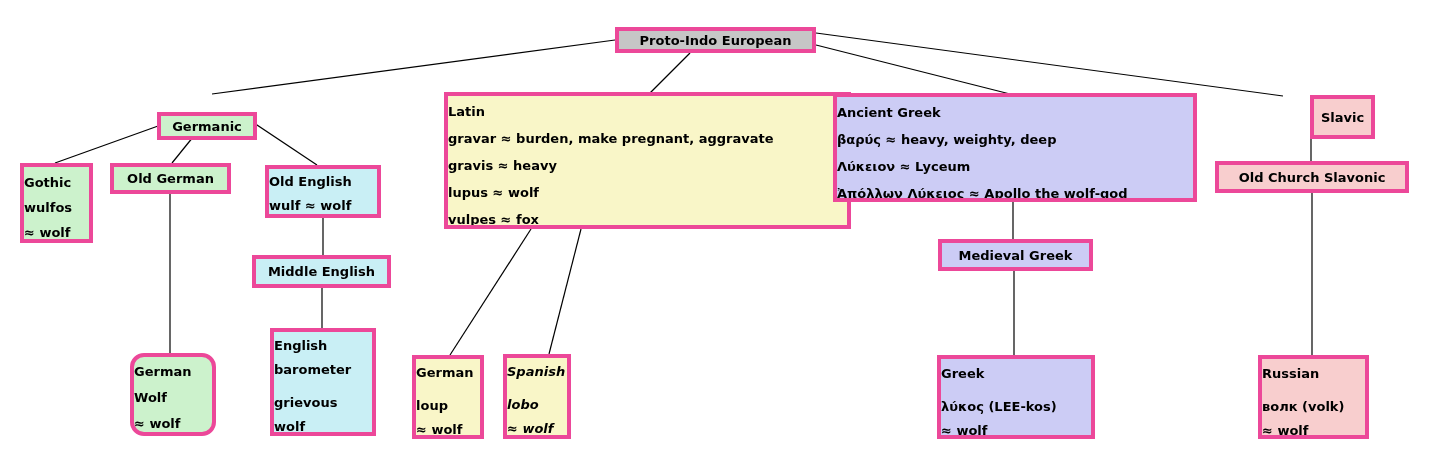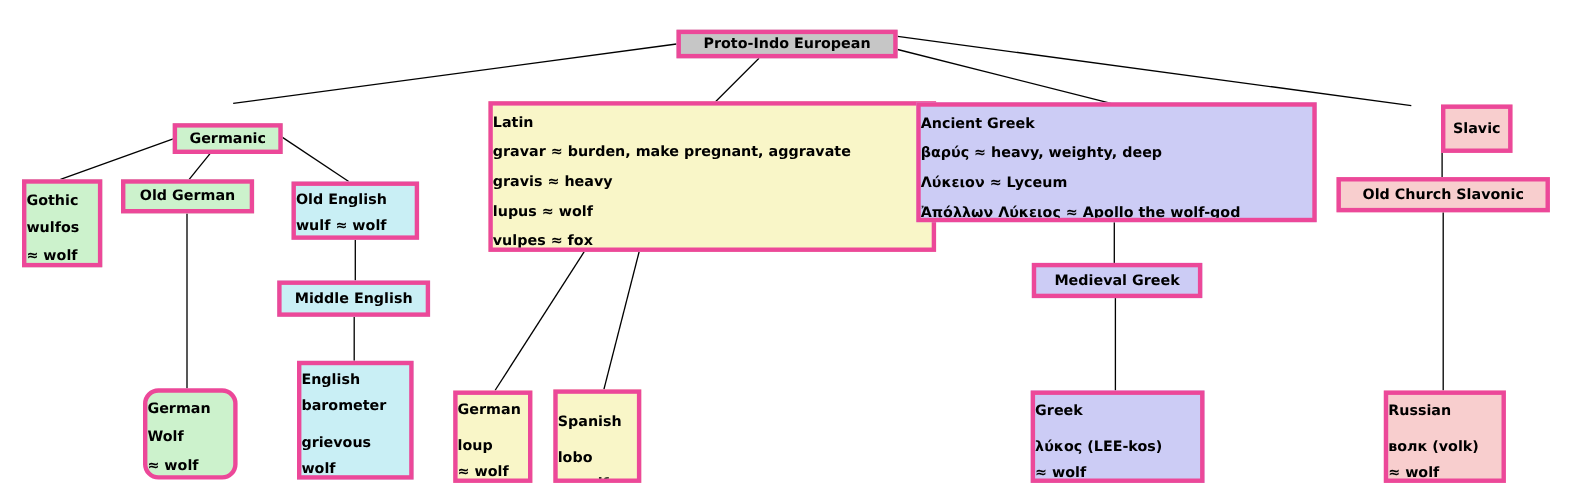--- a/index.html
+++ b/index.html
@@ -49,21 +49,21 @@
   .n-pie            { left: 615px; top: 27px;  width: 201px; height: 26px; }
   .n-germanic       { left: 157px; top: 93px;  width: 100px; height: 28px; margin-top: 19px; }
   .n-gothic         { left: 20px;  top: 163px; width: 73px;  height: 80px; padding-top: 3px; line-height: 25px; }
   .n-old-german     { left: 110px; top: 163px; width: 121px; height: 31px; }
   .n-old-english    { left: 265px; top: 165px; width: 116px; height: 53px; padding-top: 1px; line-height: 24px; }
   .n-middle-english { left: 252px; top: 255px; width: 139px; height: 33px; }
   .n-german         { left: 130px; top: 353px; width: 86px;  height: 83px; padding-top: 2px; line-height: 26px; }
   .n-english        { left: 270px; top: 328px; width: 106px; height: 108px; padding-top: 2px; line-height: 24px; }
   .n-latin          { left: 404px; top: 92px;  width: 407px; height: 137px; padding-top: 2px; line-height: 27px; margin-left: 40px; }
   .n-french         { left: 412px; top: 355px; width: 72px;  height: 84px; padding-top: 2px; line-height: 24px; }
-  .n-spanish        { left: 503px; top: 354px; width: 80px;  height: 85px; padding-top: 14px; line-height: 24px; }
+  .n-spanish        { left: 503px; top: 354px; width: 68px;  height: 85px; padding-top: 2px; line-height: 24px; font-style: italic; }
   .n-ancient-greek  { left: 833px; top: 93px;  width: 364px; height: 109px; padding-top: 2px; line-height: 27px; }
   .n-medieval-greek { left: 938px; top: 239px; width: 155px; height: 32px; }
   .n-greek          { left: 937px; top: 355px; width: 158px; height: 84px; padding-top: 3px; line-height: 24px; }
   .n-slavic         { left: 1279px; top: 95px; width: 65px;  height: 44px; margin-left: 31px; }
   .n-ocs            { left: 1215px; top: 161px; width: 194px; height: 32px; }
   .n-russian        { left: 1258px; top: 355px; width: 111px; height: 84px; padding-top: 3px; line-height: 24px; }
 </style>
 </head>
 <body>
 

